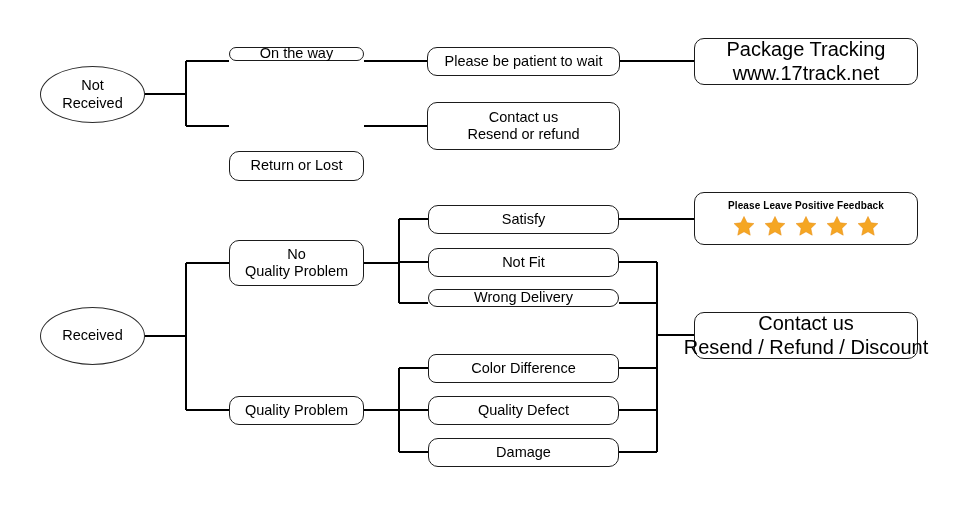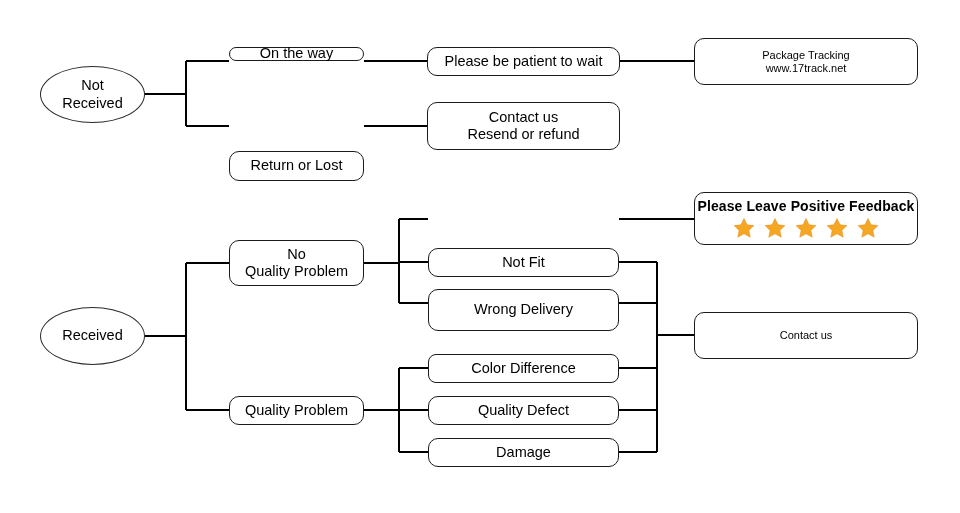--- a/index.html
+++ b/index.html
@@ -55,26 +55,26 @@
     border-radius: 50%;
     border-width: 1.1px;
     border-color: #2a2a2a;
   }
   .node .line {
     display: block;
     white-space: nowrap;
   }
 
   
-  .fs-15 { font-size: 11px; }
+  .fs-15 { font-size: 20px; }
   .fs-14 { font-size: 14.5px; }
 
   
   .feedback-title {
-    font-size: 14px;
+    font-size: 10px;
     font-weight: 700;
     letter-spacing: .1px;
     margin-bottom: 3px;
     white-space: nowrap;
   }
   .stars {
     display: flex;
     flex-direction: row;
     gap: 9px;
     align-items: center;
@@ -171,26 +171,29 @@
 
   <div class="node pill fs-14" style="left:229px; top:240px; width:135px; height:46px;">
     <span class="line">No</span>
     <span class="line">Quality Problem</span>
   </div>
 
   <div class="node pill fs-14" style="left:229px; top:396px; width:135px; height:29px;">
     <span class="line">Quality Problem</span>
   </div>
 
+  <div class="node pill fs-14" style="left:428px; top:205px; width:191px; height:29px;">
+    <span class="line">Satisfy</span>
+  </div>
 
   <div class="node pill fs-14" style="left:428px; top:248px; width:191px; height:29px;">
     <span class="line">Not Fit</span>
   </div>
 
-  <div class="node pill fs-14" style="left:428px; top:289px; width:191px; height:42px;">
+  <div class="node pill fs-14" style="left:428px; top:289px; width:191px; height:18px;">
     <span class="line">Wrong Delivery</span>
   </div>
 
   <div class="node pill fs-14" style="left:428px; top:354px; width:191px; height:29px;border-radius:8px;">
     <span class="line">Color Difference</span>
   </div>
 
   <div class="node pill fs-14" style="left:428px; top:396px; width:191px; height:29px;">
     <span class="line">Quality Defect</span>
   </div>
@@ -215,15 +218,16 @@
         <polygon points="12,1.6 15.3,8.5 22.8,9.4 17.3,14.6 18.8,22 12,18.3 5.2,22 6.7,14.6 1.2,9.4 8.7,8.5" fill="#F5A623" stroke="#E8901A" stroke-width="0.6" stroke-linejoin="round"></polygon>
       </svg>
       <svg class="star" viewBox="0 0 24 24">
         <polygon points="12,1.6 15.3,8.5 22.8,9.4 17.3,14.6 18.8,22 12,18.3 5.2,22 6.7,14.6 1.2,9.4 8.7,8.5" fill="#F5A623" stroke="#E8901A" stroke-width="0.6" stroke-linejoin="round"></polygon>
       </svg>
     </span>
   </div>
 
   <div class="node pill fs-15" style="left:694px; top:312px; width:224px; height:47px;">
     <span class="line">Contact us</span>
+    <span class="line">Resend / Refund / Discount</span>
   </div>
 
 </div>
 
 </body></html>

